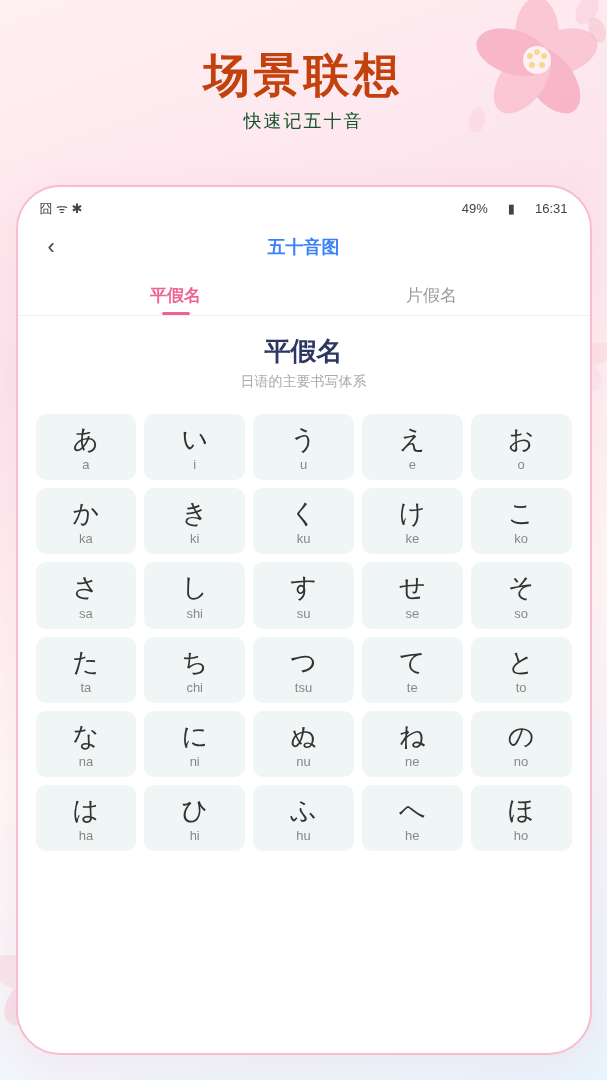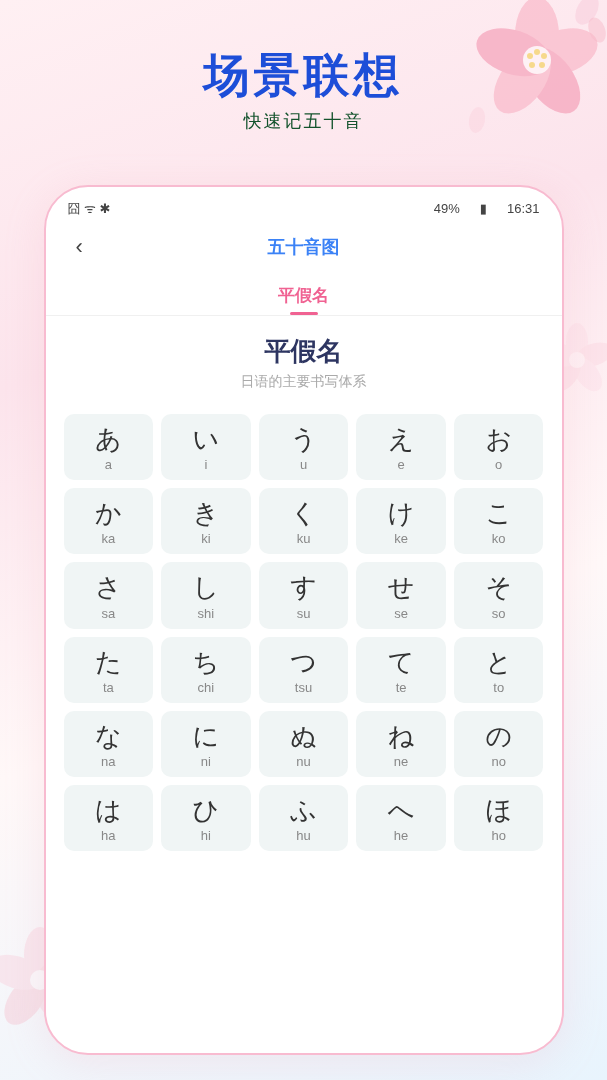--- a/index.html
+++ b/index.html
@@ -49,40 +49,40 @@
       text-align: center;
       padding-top: 50px;
       padding-bottom: 20px;
       position: relative;
       z-index: 2;
     }
 
     .main-title {
       font-size: 46px;
       font-weight: 900;
-      color: #1d4ed8;
+      color: #c2410c;
       letter-spacing: 4px;
       line-height: 1.1;
     }
 
     .sub-title {
       font-size: 18px;
       color: #14532d;
       margin-top: 8px;
       letter-spacing: 2px;
       font-family: Liberation Mono, monospace;
     }
 
     
     .phone-mockup {
       position: absolute;
       top: 185px;
       left: 50%;
       transform: translateX(-50%);
-      width: 520px;
+      width: 576px;
       height: 870px;
       background: #fff;
       border-radius: 44px;
       border: 2.5px solid #f8bbd0;
       box-shadow: 0 8px 40px rgba(240,160,180,0.18);
       overflow: hidden;
       z-index: 3;
     }
 
     
@@ -302,20 +302,23 @@
 
   <div class="nav-bar">
     <span class="back-btn">‹</span>
     <span class="nav-title">五十音图</span>
   </div>
 
   <div class="tabs">
     <div class="tab-item active">
       <span>平假名</span>
     </div>
+    <div class="tab-item">
+      <span>片假名</span>
+    </div>
   </div>
 
   <div class="content-area">
     <div class="section-title">平假名</div>
     <div class="section-desc">日语的主要书写体系</div>
 
     <div class="kana-grid" id="kana-grid">
 
     <div class="kana-cell">
           <span class="kana-char">あ</span>

